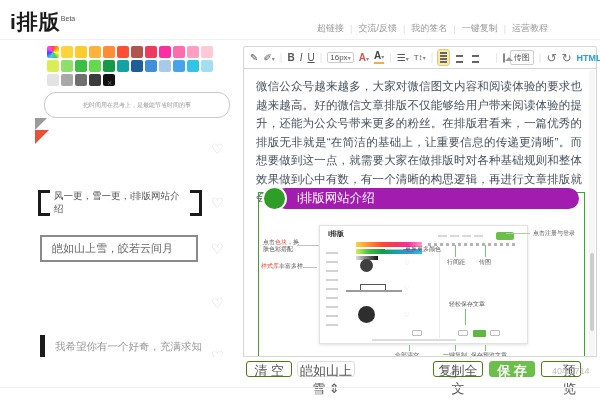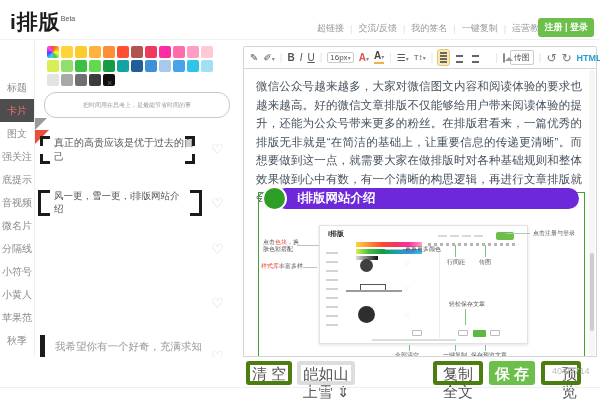--- a/index.html
+++ b/index.html
@@ -64,21 +64,21 @@
   .img-ic::after { content:""; position:absolute; left:1px; bottom:1px; border-left:4px solid transparent; border-right:4px solid transparent; border-bottom:4px solid #999; }
   .tb-word { border:1px solid #ccc; border-radius:2px; padding:1px 3px; font-size:8px; }
   .tb-html { color:#2a9fd4; font-weight:bold; font-size:9px; }
   .undo { font-size:12px; color:#777; }
 
   .editor-content { position:absolute; left:243px; top:69px; width:354px; height:288px; border:1px solid #d5d5d5; border-top:none; background:#fff; overflow:hidden; }
   .para { padding:8px 14px 0 12px; font-size:11.5px; color:#46515d; line-height:18.5px; text-align:justify; }
 
   .intro-box { position:absolute; left:14px; top:123px; width:327px; height:240px; border:1px solid #3fa52c; }
   .banner-circle { position:absolute; left:3px; top:-7px; width:25px; height:25px; border-radius:50%; background:#2f9e26; border:2px solid #fff; z-index:2; }
-  .banner-bar { position:absolute; left:16px; top:-5px; width:304px; height:21px; border-radius:11px; background:#6d28d9; color:#fff; font-size:12.5px; font-weight:bold; line-height:21px; padding-left:22px; z-index:1; }
+  .banner-bar { position:absolute; left:16px; top:-5px; width:304px; height:21px; border-radius:11px; background:#a21caf; color:#fff; font-size:12.5px; font-weight:normal; line-height:21px; padding-left:22px; z-index:1; }
 
   .mini { position:absolute; left:60px; top:32px; width:209px; height:119px; background:#fff; border:1px solid #e2e2e2; box-shadow:0 1px 3px rgba(0,0,0,.12); }
   .mini-logo { position:absolute; left:8px; top:3px; font-size:7px; font-weight:800; color:#222; }
   .mini-nav { position:absolute; left:118px; top:9px; display:flex; gap:3px; }
   .mini-nav i { width:9px; height:2px; background:#d8d8d8; }
   .mini-auth { position:absolute; left:176px; top:6px; width:18px; height:8px; background:#6cbf4a; border-radius:2px; }
   .mini-pal1 { position:absolute; left:36px; top:16px; width:66px; height:5px; background:linear-gradient(90deg,#ffd23b,#ff8c32,#ff4632,#f2385a,#fb2fa2,#ff9dc3); }
   .mini-pal2 { position:absolute; left:36px; top:23px; width:66px; height:5px; background:linear-gradient(90deg,#d9ee55,#3dbf45,#169a43,#13a3a3,#4090d8,#2fc4e8); }
   .mini-pal3 { position:absolute; left:36px; top:30px; width:22px; height:4px; background:linear-gradient(90deg,#ddd,#111); }
   .mini-tb { position:absolute; left:108px; top:17px; width:88px; height:3px; background:repeating-linear-gradient(90deg,#b5b5b5 0 3px,transparent 3px 6px); }
@@ -97,21 +97,21 @@
   .ann { position:absolute; font-size:6px; color:#555; line-height:7px; white-space:nowrap; }
   .ann .red { color:#e74c3c; }
   .lnh { position:absolute; height:1px; background:#c0c0c0; }
   .lnv { position:absolute; width:1px; background:#7cc578; }
 
   .vscroll { position:absolute; left:589px; top:70px; width:6px; height:286px; background:#f6f6f6; border-radius:3px; }
   .vthumb { position:absolute; left:1px; top:183px; width:4px; height:78px; background:#cdcdcd; border-radius:2px; cursor:pointer; }
 
   
   .footer { position:absolute; left:0; top:357px; width:600px; height:43px; background:#fff; }
-  .fbtn { position:absolute; top:4px; height:24px; line-height:18px; border:4px solid #4d7c0f; border-radius:3px; background:#fff; font-size:15px; color:#555; text-align:center; cursor:pointer; }
+  .fbtn { position:absolute; top:4px; height:16px; line-height:18px; border:1px solid #4d7c0f; border-radius:3px; background:#fff; font-size:13px; color:#555; text-align:center; cursor:pointer; }
   .f-clear { left:246px; width:46px; }
   .f-sign { left:297px; width:58px; border-color:#ddd; }
   .f-copy { left:433px; width:50px; }
   .f-save { left:489px; width:46px; background:#6cbf4a; border-color:#6cbf4a; color:#fff; font-weight:bold; }
   .f-prev { left:541px; width:40px;padding-left:17px; }
   .f-count { position:absolute; left:552px; top:9px; font-size:9px; color:#bdbdbd; }
   .hand { position:absolute; left:449px; top:10px; font-size:12px; color:#222; transform:rotate(-12deg); }
   .foot-line { position:absolute; left:0; top:30px; width:600px; height:1px; background:#efefef; }
 </style>
 </head>
@@ -125,38 +125,22 @@
       <span data-interactable="true">超链接</span>
         <span class="sep" data-interactable="false">|</span>
       <span data-interactable="true">交流/反馈</span>
         <span class="sep" data-interactable="false">|</span>
       <span data-interactable="true">我的签名</span>
         <span class="sep" data-interactable="false">|</span>
       <span data-interactable="true">一键复制</span>
         <span class="sep" data-interactable="false">|</span>
       <span data-interactable="true">运营教程</span>
     </div>
-    <div class="auth-btn" data-interactable="true">注册 | 登录</div>
-  </div>
-
-  <div class="sidebar" data-interactable="false">
-    <div class="side-item" data-interactable="true">标题</div>
-    <div class="side-item active" data-interactable="true">卡片</div>
-    <div class="side-item" data-interactable="true">图文</div>
-    <div class="side-item" data-interactable="true">强关注</div>
-    <div class="side-item" data-interactable="true">底提示</div>
-    <div class="side-item" data-interactable="true">音视频</div>
-    <div class="side-item" data-interactable="true">微名片</div>
-    <div class="side-item" data-interactable="true">分隔线</div>
-    <div class="side-item" data-interactable="true">小符号</div>
-    <div class="side-item" data-interactable="true">小黄人</div>
-    <div class="side-item" data-interactable="true">苹果范</div>
-    <div class="side-item" data-interactable="true">秋季</div>
-    <div class="side-item" data-interactable="true">万圣节</div>
-  </div>
+  </div>
+
 
   <div class="panel" data-interactable="false">
     <div class="pal-row" style="top:6px" data-interactable="false">
         <span class="sw" data-interactable="true" style="background: conic-gradient(rgb(255, 68, 68), rgb(255, 170, 0), rgb(255, 255, 68), rgb(68, 204, 68), rgb(68, 204, 255), rgb(68, 68, 255), rgb(255, 68, 255), rgb(255, 68, 68));"></span>
         <span class="sw" data-interactable="true" style="background: rgb(255, 212, 58);"></span>
         <span class="sw" data-interactable="true" style="background: rgb(252, 204, 46);"></span>
         <span class="sw" data-interactable="true" style="background: rgb(255, 179, 58);"></span>
         <span class="sw" data-interactable="true" style="background: rgb(255, 141, 53);"></span>
         <span class="sw" data-interactable="true" style="background: rgb(255, 78, 51);"></span>
         <span class="sw" data-interactable="true" style="background: rgb(178, 84, 78);"></span>
@@ -186,34 +170,30 @@
         <span class="sw" data-interactable="true" style="background: rgb(111, 111, 111);"></span>
         <span class="sw" data-interactable="true" style="background: rgb(60, 60, 60);"></span>
         <span class="sw" data-interactable="true" style="background: rgb(17, 17, 17);"></span>
       </div>
     <span class="cursor-x" data-interactable="false">×</span>
     <i class="ribbon-g" data-interactable="false"></i>
     <i class="ribbon-r" data-interactable="false"></i>
 
     <div class="card card-rounded" data-interactable="true">把时间用在思考上，是最能节省时间的事</div>
 
-    <div class="card card-corner" data-interactable="true">
-      <i class="c-tl" data-interactable="false"></i>
-        <i class="c-tr" data-interactable="false"></i>
-      <i class="c-bl" data-interactable="false"></i>
-        <i class="c-br" data-interactable="false"></i>
-      <span data-interactable="false">真正的高贵应该是优于过去的自己</span>
-    </div>
     <span class="heart" style="top:101px" data-interactable="true">♡</span>
 
     <div class="card card-bracket" data-interactable="true">
       <span data-interactable="false">风一更，雪一更，i排版网站介绍</span>
     </div>
     <span class="heart" style="top:155px" data-interactable="true">♡</span>
 
+    <div class="card card-plain" data-interactable="true">
+      <span data-interactable="false">皑如山上雪，皎若云间月</span>
+    </div>
     <span class="heart" style="top:201px" data-interactable="true">♡</span>
 
     <span class="heart" style="top:255px" data-interactable="true">♡</span>
 
     <div class="card card-quote" data-interactable="true">我希望你有一个好奇，充满求知欲的心灵</div>
     <span class="heart" style="top:308px" data-interactable="true">♡</span>
 
     <div class="hscroll" data-interactable="true"></div>
   </div>
 

